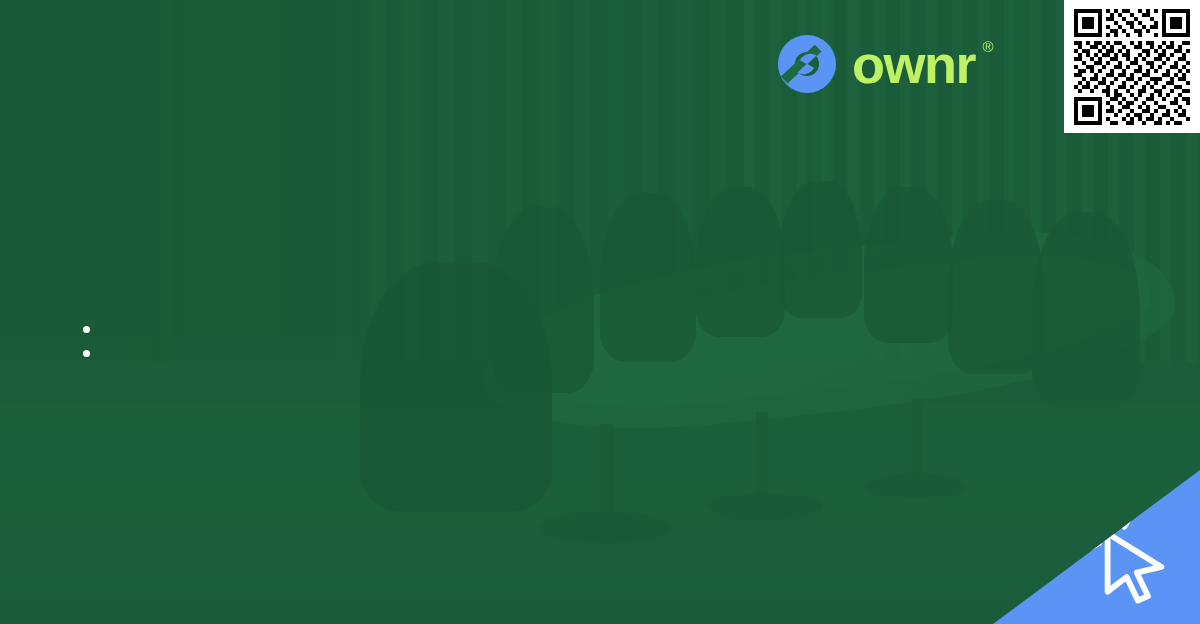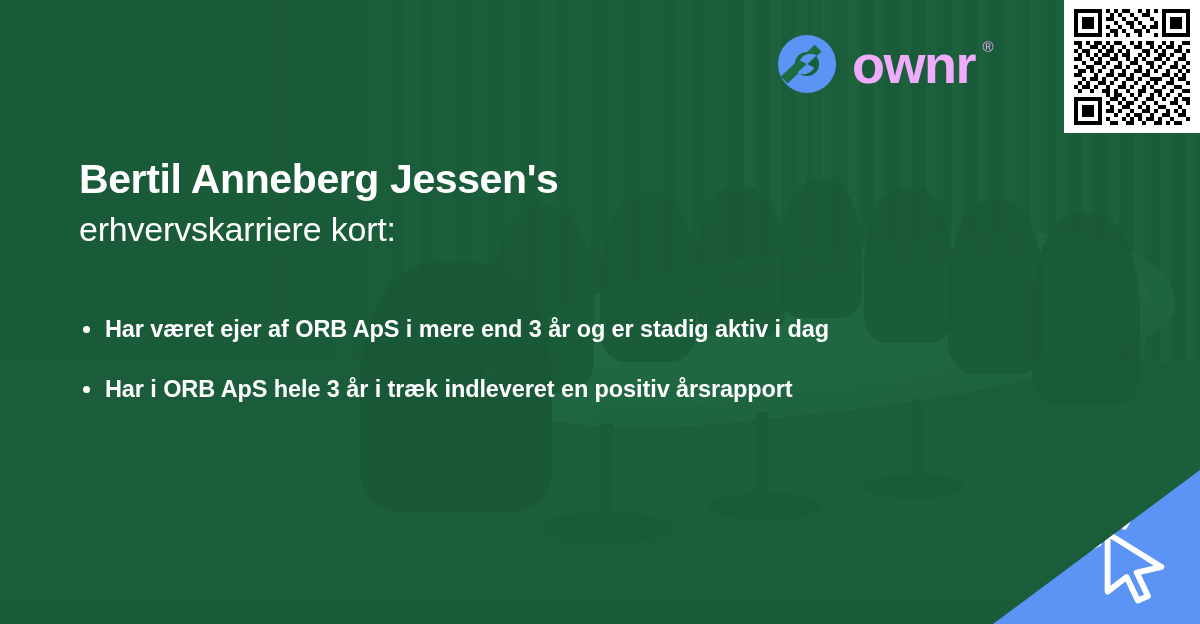--- a/index.html
+++ b/index.html
@@ -176,21 +176,21 @@
     position: absolute;
     top: 33px;
     left: 776px;
     display: flex;
     align-items: center;
     gap: 14px;
   }
   .logo-mark { width: 62px; height: 62px; display: block; }
   .logo-word {
     position: relative;
-    color: #f0abfc;
+    color: #bef264;
     font-size: 54px;
     font-weight: 700;
     letter-spacing: -1.5px;
     line-height: 1;
   }
   .logo-reg {
     position: absolute;
     top: 2px;
     right: -17px;
     font-size: 15px;
@@ -546,29 +546,23 @@
       <path fill="#1e6b42" d="M5 45 L40 12 L47 19 L12 52 Z"></path>
       <path fill="#5b94f5" d="M24.6 28.1a12.5 12.5 0 0 1 17.3-5.0l-9.8 9.2z"></path>
       <path fill="#5b94f5" d="M39.4 35.9a12.5 12.5 0 0 1-17.3 5.0l9.8-9.2z"></path>
     </svg>
     <div class="logo-word">
       <span>ownr</span>
       <span class="logo-reg">®</span>
     </div>
   </div>
 
-  <div class="headline">
-    <p class="l1">Bertil Anneberg Jessen's</p>
-    <p class="l2">erhvervskarriere kort:</p>
-  </div>
 
   <ul class="bullets">
     <li>
       <span class="dot"></span>
-      <span>Har været ejer af ORB ApS i mere end 3 år og er stadig aktiv i dag</span>
     </li>
     <li>
       <span class="dot"></span>
-      <span>Har i ORB ApS hele 3 år i træk indleveret en positiv årsrapport</span>
     </li>
   </ul>
 
 </div>
 
 </body></html>

